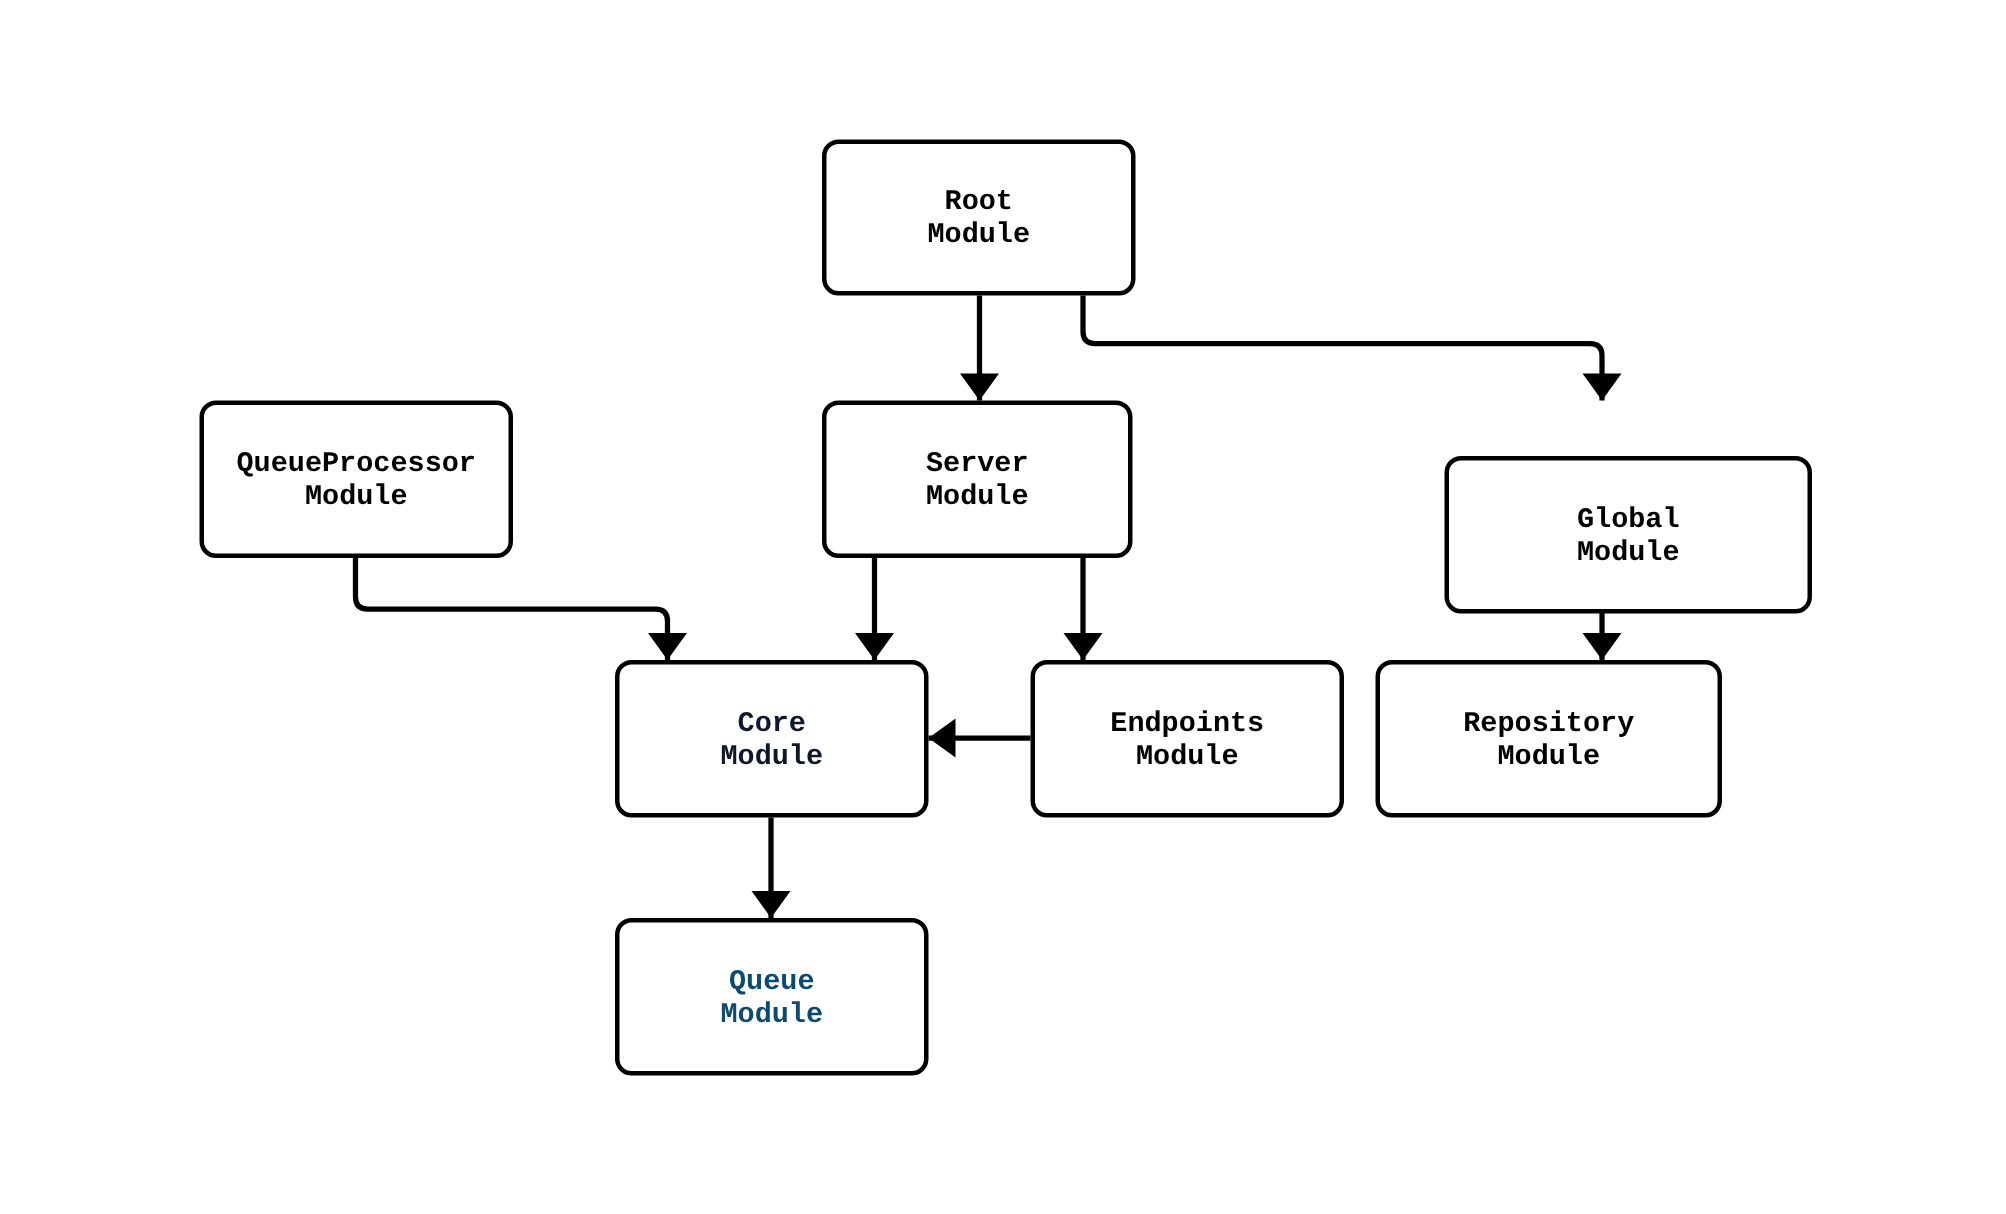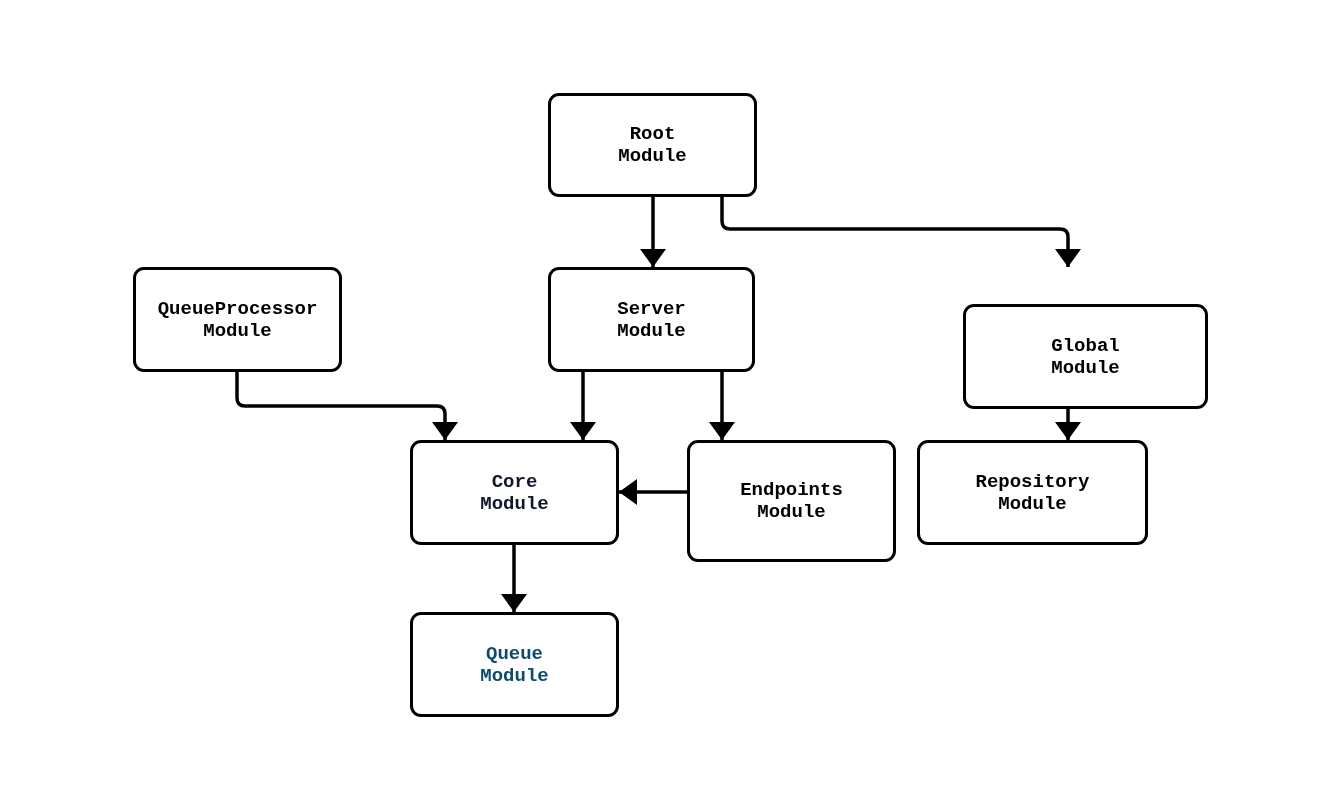--- a/index.html
+++ b/index.html
@@ -65,19 +65,19 @@
 <div class="node" style="left: 548px; top: 93px; width: 209px; height: 104px; border-color: rgb(0, 0, 0); background: rgb(255, 255, 255); color: rgb(0, 0, 0);"><span>Root
 Module</span></div>
     <div class="node" style="left: 133px; top: 267px; width: 209px; height: 105px; border-color: rgb(0, 0, 0); background: rgb(255, 255, 255); color: rgb(0, 0, 0);"><span>QueueProcessor
 Module</span></div>
     <div class="node" style="left: 548px; top: 267px; width: 207px; height: 105px; border-color: rgb(0, 0, 0); background: rgb(255, 255, 255); color: rgb(0, 0, 0);"><span>Server
 Module</span></div>
     <div class="node" style="left: 963px; top: 267px; width: 245px; height: 105px; border-color: rgb(0, 0, 0); background: rgb(255, 255, 255); color: rgb(0, 0, 0); margin-top: 37px;"><span>Global
 Module</span></div>
     <div class="node" style="left: 410px; top: 440px; width: 209px; height: 105px; border-color: rgb(0, 0, 0); background: rgb(255, 255, 255); color: #0f172a;"><span>Core
 Module</span></div>
-    <div class="node" style="left: 687px; top: 440px; width: 209px; height: 122px; border-color: rgb(0, 0, 0); background: rgb(255, 255, 255); color: rgb(0, 0, 0);"><span>Endpoints
+    <div class="node" style="left: 687px; top: 440px; width: 209px; height: 105px; border-color: rgb(0, 0, 0); background: rgb(255, 255, 255); color: rgb(0, 0, 0);"><span>Endpoints
 Module</span></div>
     <div class="node" style="left: 917px; top: 440px; width: 231px; height: 105px; border-color: rgb(0, 0, 0); background: rgb(255, 255, 255); color: rgb(0, 0, 0);"><span>Repository
 Module</span></div>
     <div class="node" style="left: 410px; top: 612px; width: 209px; height: 105px; border-color: rgb(0, 0, 0); background: rgb(255, 255, 255); color: #0c4a6e; justify-content: center;"><span>Queue
 Module</span></div>
   </div>
 
 </body></html>

